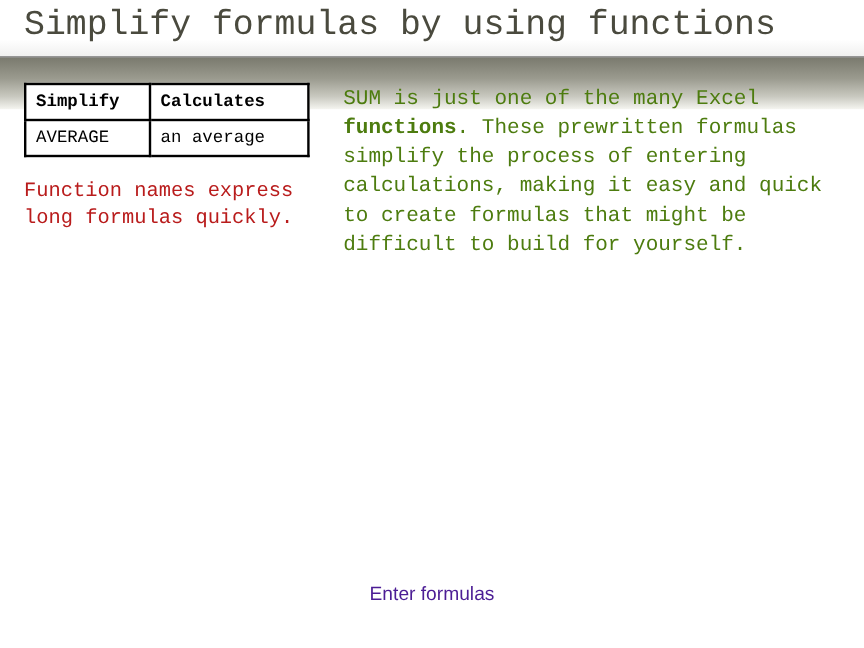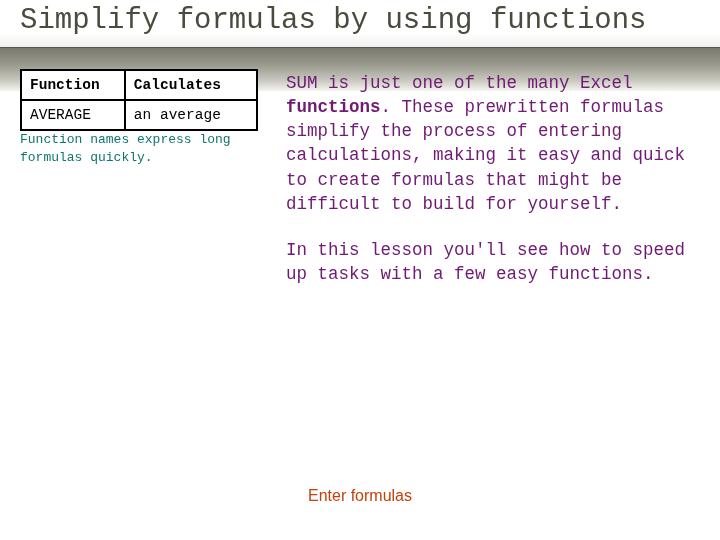--- a/index.html
+++ b/index.html
@@ -50,73 +50,73 @@
     vertical-align: top;
   }
   table.fn-table th {
     font-weight: bold;
   }
   table.fn-table td.fn-name {
     width: 44%;
     margin-left: 24px;
   }
   .caption {
-    font-size: 13px;
-    color: #0f766e;
+    margin-top: 18px;
+    font-size: 17px;
+    color: #b91c1c;
     line-height: 1.35;
   }
   .right-col {
     flex: 1;
     padding-top: 2px;
   }
   .right-col p {
     font-size: 17.5px;
-    color: #701a75;
+    color: #4d7c0f;
     line-height: 1.38;
     margin-bottom: 22px;
   }
   .right-col span.bold { font-weight: bold; }
   .footer {
     position: absolute;
     bottom: 35px;
     left: 0;
     width: 100%;
     text-align: center;
     font-family: Arial, sans-serif;
     font-size: 16px;
-    color: #c2410c;
+    color: #4c1d95;
   }
 </style>
 </head>
 <body>
 
 <div class="header-bar">
   <h1>Simplify formulas by using functions</h1>
 </div>
 
 <div class="gradient-band"></div>
 
 <div class="content">
   <div class="left-col">
     <table class="fn-table">
       <tbody>
           <tr>
-        <th>Function</th>
+        <th>Simplify</th>
         <th>Calculates</th>
       </tr>
       <tr>
         <td class="fn-name">AVERAGE</td>
         <td>an average</td>
       </tr>
     </tbody>
       </table>
     <p class="caption">Function names express long formulas quickly.</p>
   </div>
 
   <div class="right-col">
     <p>
       <span>SUM is just one of the many Excel </span><span class="bold">functions</span><span>. These prewritten formulas simplify the process of entering calculations, making it easy and quick to create formulas that might be difficult to build for yourself.</span>
     </p>
-    <p>In this lesson you'll see how to speed up tasks with a few easy functions.</p>
   </div>
 </div>
 
 <div class="footer">Enter formulas</div>
 
 </body></html>

